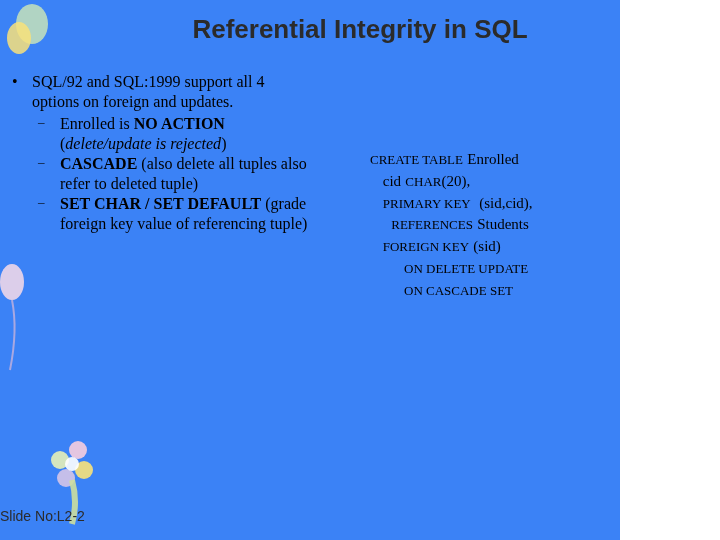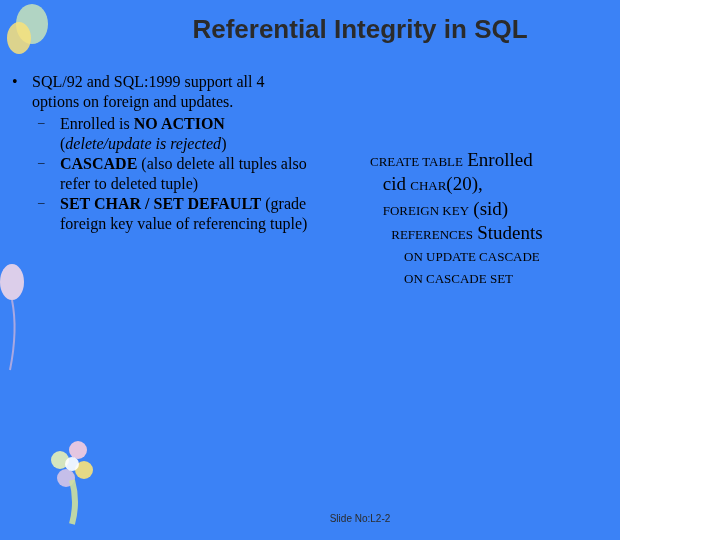--- a/index.html
+++ b/index.html
@@ -12,22 +12,22 @@
   .bul1 .txt{flex:1}
   .sub{margin-left:26px;margin-top:3px}
   .subitem{display:flex;margin-top:1px}
   .subitem .dash{width:22px;flex:0 0 22px;font-size:13px}
   .subitem .txt{flex:1}
   .ital{font-style:italic}
   .bold{font-weight:bold}
   .code{position:absolute;left:370px;top:148px;width:340px;font-size:17px;line-height:1.28}
   .code .ln{white-space:pre}
   .sm{font-size:13px}
-  .lg{font-size:19px}
-  .footer{position:absolute;left:0;bottom:16px;width:720px;text-align:center;font-family:Arial,Helvetica,sans-serif;font-size:10px;color:#2b2b2b}
+  .lg{font-size:15px}
+  .footer{position:absolute;left:0;bottom:16px;width:720px;text-align:left;font-family:Arial,Helvetica,sans-serif;font-size:14px;color:#2b2b2b}
 </style>
 </head>
 <body>
 <div class="slide">
 
   <svg class="deco" style="left:4px;top:4px" width="48" height="62">
     <ellipse cx="28" cy="20" rx="16" ry="20" fill="#cfe8b6" opacity="0.8"></ellipse>
     <ellipse cx="15" cy="34" rx="12" ry="16" fill="#f9e27a" opacity="0.85"></ellipse>
   </svg>
   <svg class="deco" style="left:0;top:260px" width="30" height="120">
@@ -74,20 +74,21 @@
           <span class="bold">SET CHAR / SET DEFAULT</span><span>  (grade</span><br>
           <span>foreign key value of referencing tuple)</span>
         </div>
       </div>
     </div>
   </div>
 
   <div class="code">
     <div class="ln"><span class="sm">CREATE TABLE</span> <span class="lg">Enrolled</span></div>
     <div class="ln">   <span class="lg">cid</span> <span class="sm">CHAR</span><span class="lg">(20),</span></div>
+    <div class="ln">   <span class="sm">PRIMARY KEY</span>  <span class="lg">(sid,cid),</span></div>
+    <div class="ln">     <span class="sm">REFERENCES</span> <span class="lg">Students</span></div>
     <div class="ln">   <span class="sm">FOREIGN KEY</span> <span class="lg">(sid)</span></div>
-    <div class="ln">     <span class="sm">REFERENCES</span> <span class="lg">Students</span></div>
-    <div class="ln">        <span class="sm">ON UPDATE CASCADE</span></div>
+    <div class="ln">        <span class="sm">ON DELETE UPDATE</span></div>
     <div class="ln">        <span class="sm">ON CASCADE SET</span></div>
   </div>
 
   <div class="footer">Slide No:L2-2</div>
 </div>
 
 </body></html>

